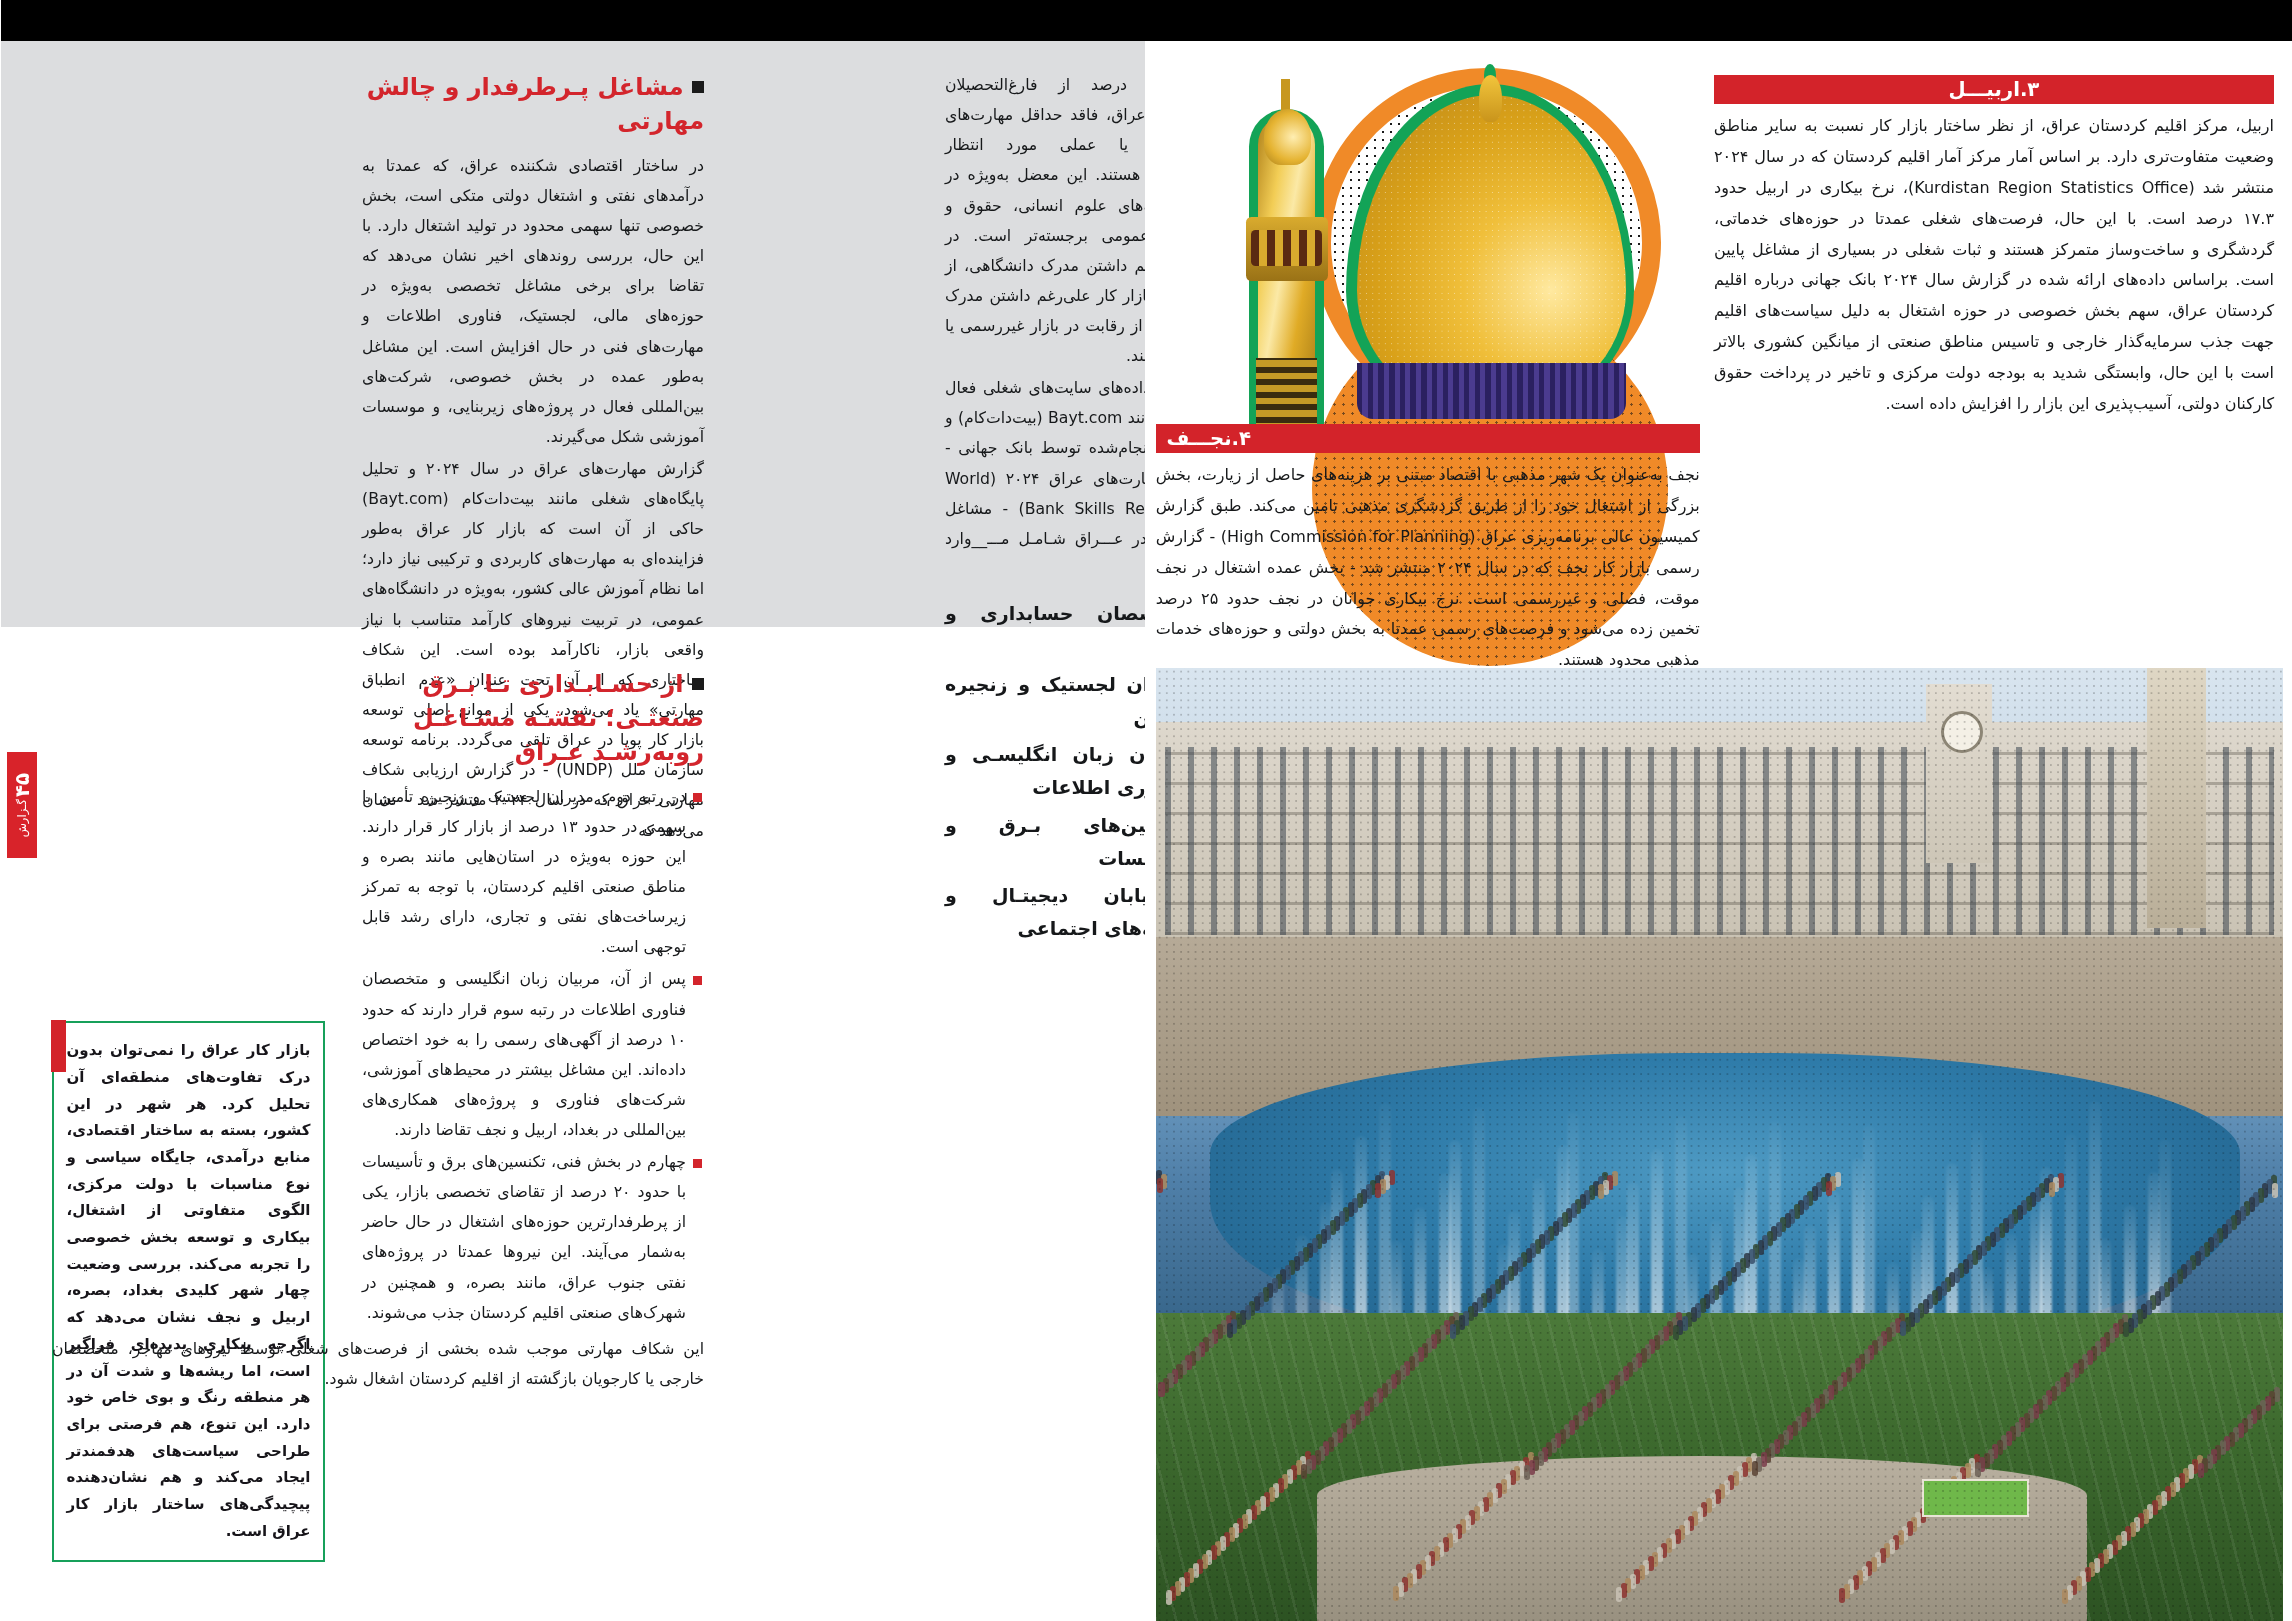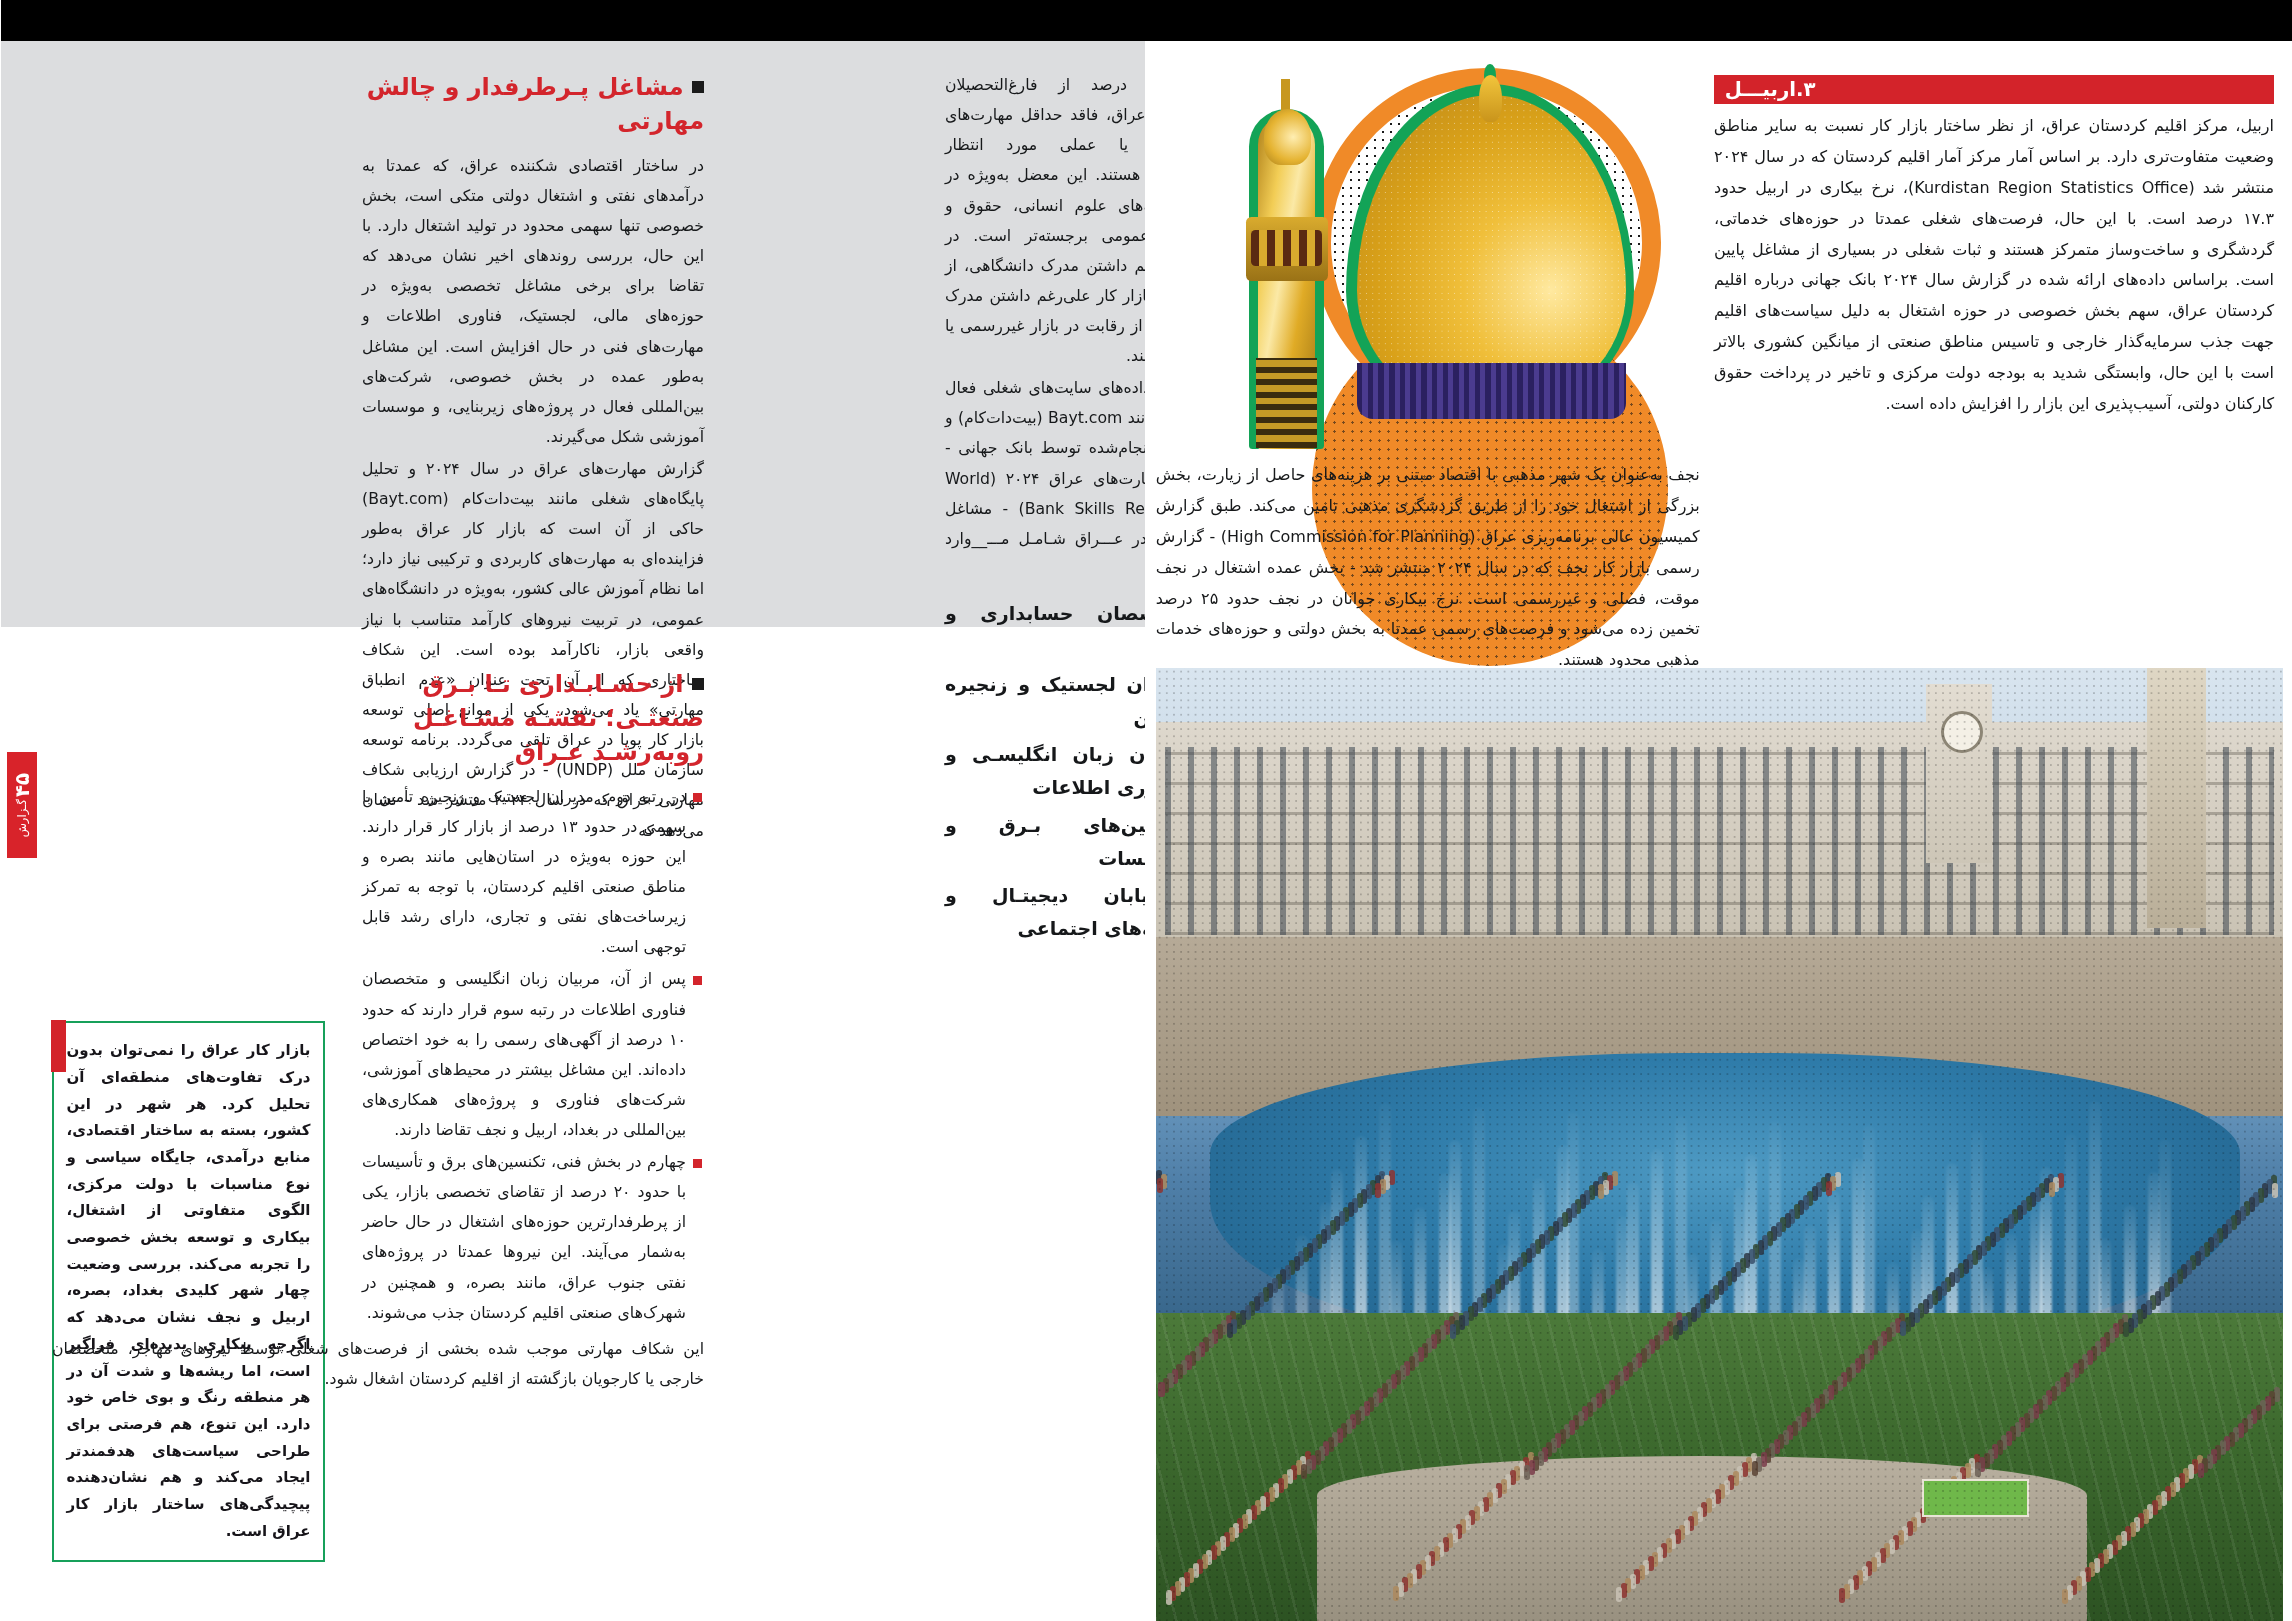--- a/index.html
+++ b/index.html
@@ -302,21 +302,21 @@
     color: #ffffff;
     height: 29px;
     display: flex;
     align-items: center;
     justify-content: flex-end;
     padding: 0 10.7px 0 10.7px;
     font-weight: bold;
     font-size: 19.7px;
     letter-spacing: 0.4px;
   }
-  #bar-erbil { left: 569px; top: 34px; width: 560px; }
+  #bar-erbil { left: 569px; top: 34px; width: 560px; justify-content: center; }
   #bar-najaf { left: 10.7px;  top: 383px; width: 544px; }
 
   .col-erbil {
     position: absolute; left: 569px; top: 70px;
     width: 560px;
     font-size: 16px; line-height: 1.93;
     text-align: justify; direction: rtl; color: #16181a;
   }
   .col-najaf {
     position: absolute; left: 10.7px; top: 419px;
@@ -513,20 +513,23 @@
       <div class="dome-finial"></div>
     </div>
 
     <div class="red-bar" id="bar-erbil">
       <span>۳.اربیـــل</span>
     </div>
     <div class="col-erbil">
       <span>اربیل، مرکز اقلیم کردستان عراق، از نظر ساختار بازار کار نسبت به سایر مناطق وضعیت متفاوت‌تری دارد. بر اساس آمار مرکز آمار اقلیم کردستان که در سال ۲۰۲۴ منتشر شد (Kurdistan Region Statistics Office)، نرخ بیکاری در اربیل حدود ۱۷.۳ درصد است. با این حال، فرصت‌های شغلی عمدتا در حوزه‌های خدماتی، گردشگری و ساخت‌وساز متمرکز هستند و ثبات شغلی در بسیاری از مشاغل پایین است. براساس داده‌های ارائه شده در گزارش سال ۲۰۲۴ بانک جهانی درباره اقلیم کردستان عراق، سهم بخش خصوصی در حوزه اشتغال به دلیل سیاست‌های اقلیم جهت جذب سرمایه‌گذار خارجی و تاسیس مناطق صنعتی از میانگین کشوری بالاتر است با این حال، وابستگی شدید به بودجه دولت مرکزی و تاخیر در پرداخت حقوق کارکنان دولتی، آسیب‌پذیری این بازار را افزایش داده است.</span>
     </div>
 
+    <div class="red-bar" id="bar-najaf">
+      <span>۴.نجـــف</span>
+    </div>
     <div class="col-najaf">
       <span>نجف به‌عنوان یک شهر مذهبی با اقتصاد مبتنی بر هزینه‌های حاصل از زیارت، بخش بزرگی از اشتغال خود را از طریق گردشگری مذهبی تامین می‌کند. طبق گزارش کمیسیون عالی برنامه‌ریزی عراق (High Commission for Planning) - گزارش رسمی بازار کار نجف که در سال ۲۰۲۴ منتشر شد - بخش عمده اشتغال در نجف موقت، فصلی و غیررسمی است. نرخ بیکاری جوانان در نجف حدود ۲۵ درصد تخمین زده می‌شود و فرصت‌های رسمی عمدتا به بخش دولتی و حوزه‌های خدمات مذهبی محدود هستند.</span>
     </div>
 
     <div class="photo">
       <div class="ph-sky"></div>
       <div class="ph-bldg"></div>
       <div class="ph-clock"></div>
       <div class="ph-minaret2"></div>
       <div class="ph-plaza"></div>

